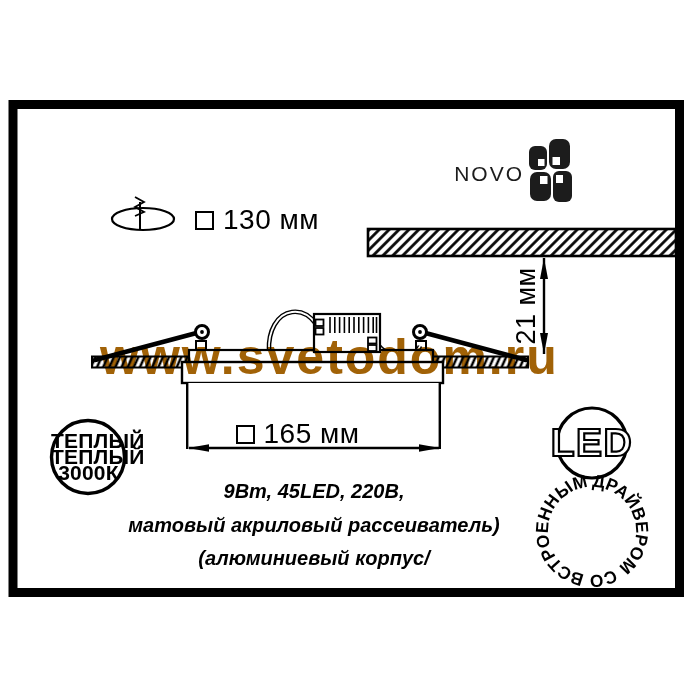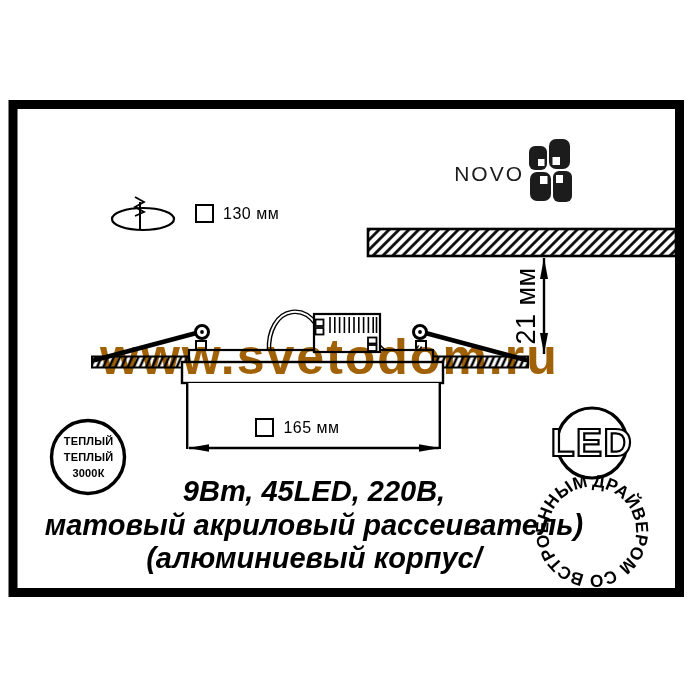--- a/index.html
+++ b/index.html
@@ -10,34 +10,34 @@
   #diagram-svg{position:absolute;left:0;top:0;z-index:1;}
   .txt{position:absolute;z-index:2;color:#000;}
 
   
   .logo-part{top:162px;font-size:21px;font-weight:500;letter-spacing:2px;color:#1c1c1c;white-space:nowrap;}
   #logo-novo{left:438px;width:86px;text-align:right;}
   #logo-tech{left:577px;}
   #flower{position:absolute;left:526px;top:138px;z-index:2;}
 
   
-  .dim-label{display:flex;align-items:center;gap:9px;font-size:16px;letter-spacing:0.5px;white-space:nowrap;}
+  .dim-label{display:flex;align-items:center;gap:9px;font-size:28px;letter-spacing:0.5px;white-space:nowrap;}
   #cutout-label{left:195px;top:204px;}
   #width-label{left:186px;top:418px;width:223px;justify-content:center;}
   .sq{display:inline-block;width:15px;height:15px;border:2.2px solid #000;background:#fff;}
   #depth-label{
     left:480px;top:291px;width:92px;height:30px;line-height:30px;text-align:center;
     font-size:27px;transform:rotate(-90deg);transform-origin:50% 50%;white-space:nowrap;letter-spacing:0.5px;
   }
 
   
-  #specs{left:14px;top:475px;width:600px;text-align:center;font-size:29px;font-weight:bold;font-style:italic;line-height:33.5px;white-space:nowrap;}
+  #specs{left:14px;top:475px;width:600px;text-align:center;font-size:20px;font-weight:bold;font-style:italic;line-height:33.5px;white-space:nowrap;}
 
   
-  #warm-badge-text{left:51px;top:433px;width:75px;text-align:center;font-size:11px;font-weight:bold;line-height:16px;letter-spacing:0.2px;}
+  #warm-badge-text{left:51px;top:433px;width:75px;text-align:center;font-size:21px;font-weight:bold;line-height:16px;letter-spacing:0.2px;}
 
   
   #watermark{
     left:100px;top:328px;z-index:6;font-size:50px;font-weight:bold;letter-spacing:2px;
     color:#a16207;mix-blend-mode:multiply;white-space:nowrap;pointer-events:none;
   }
 </style>
 </head>
 <body>
 

